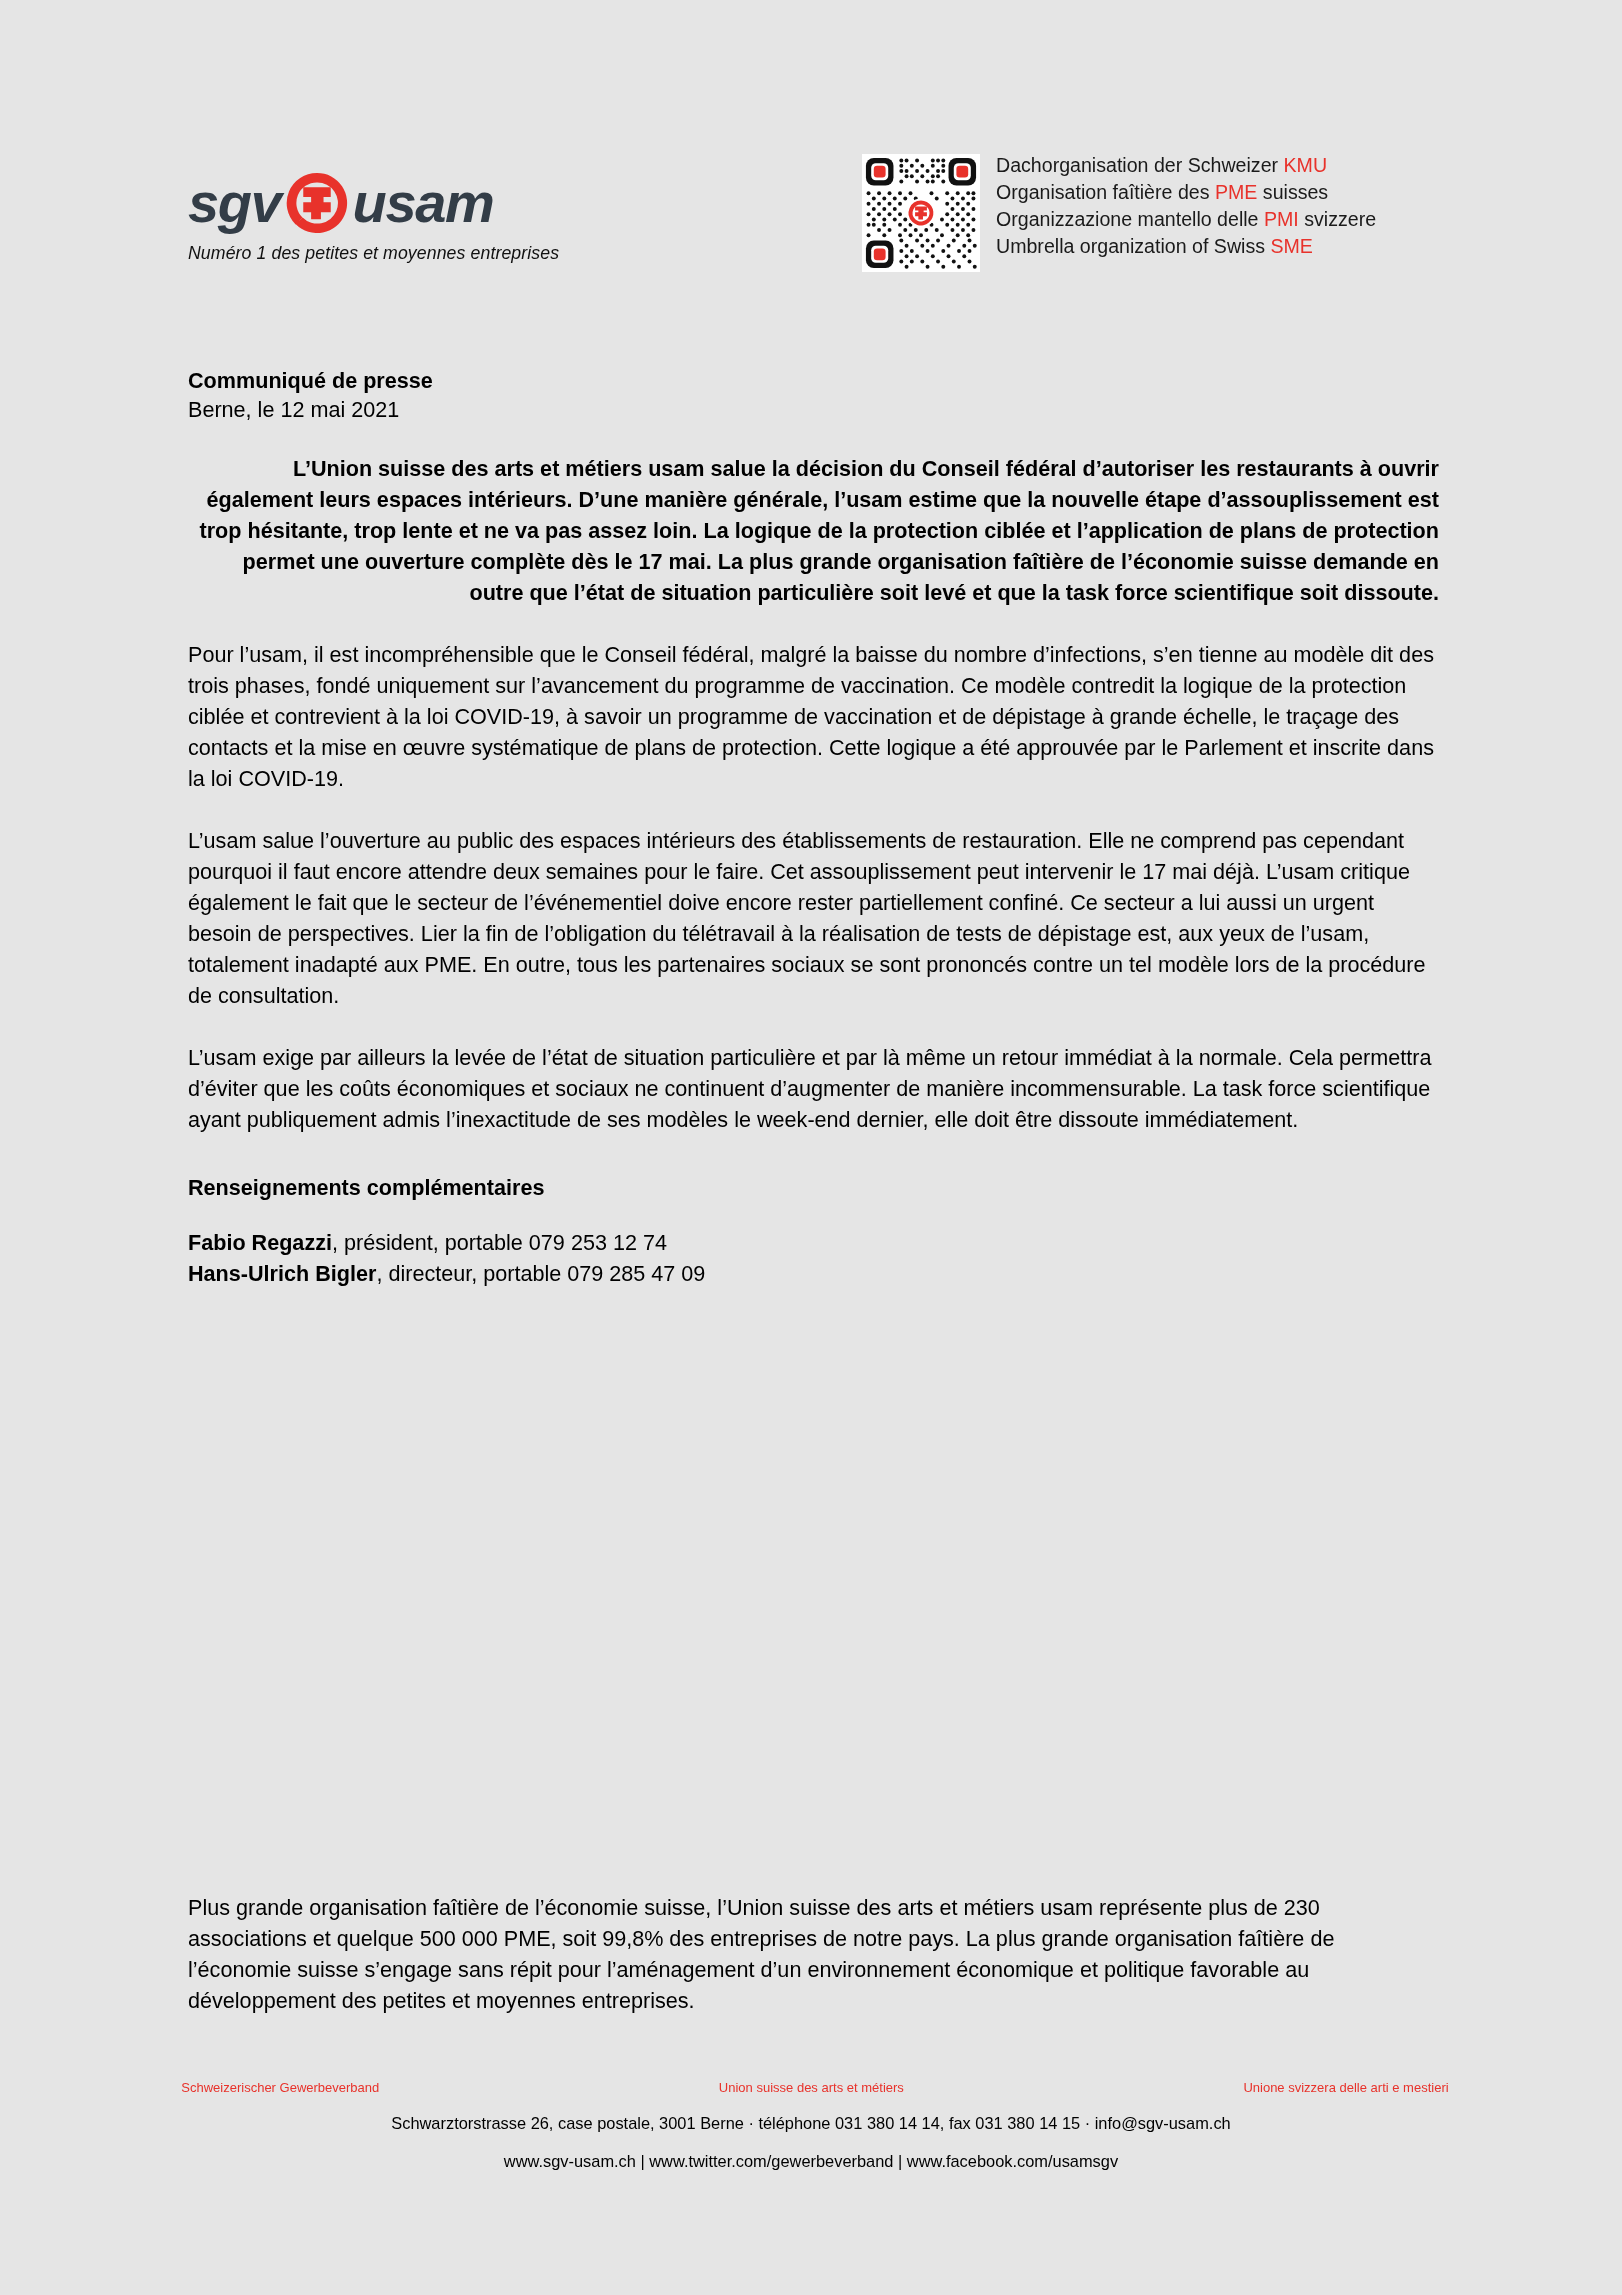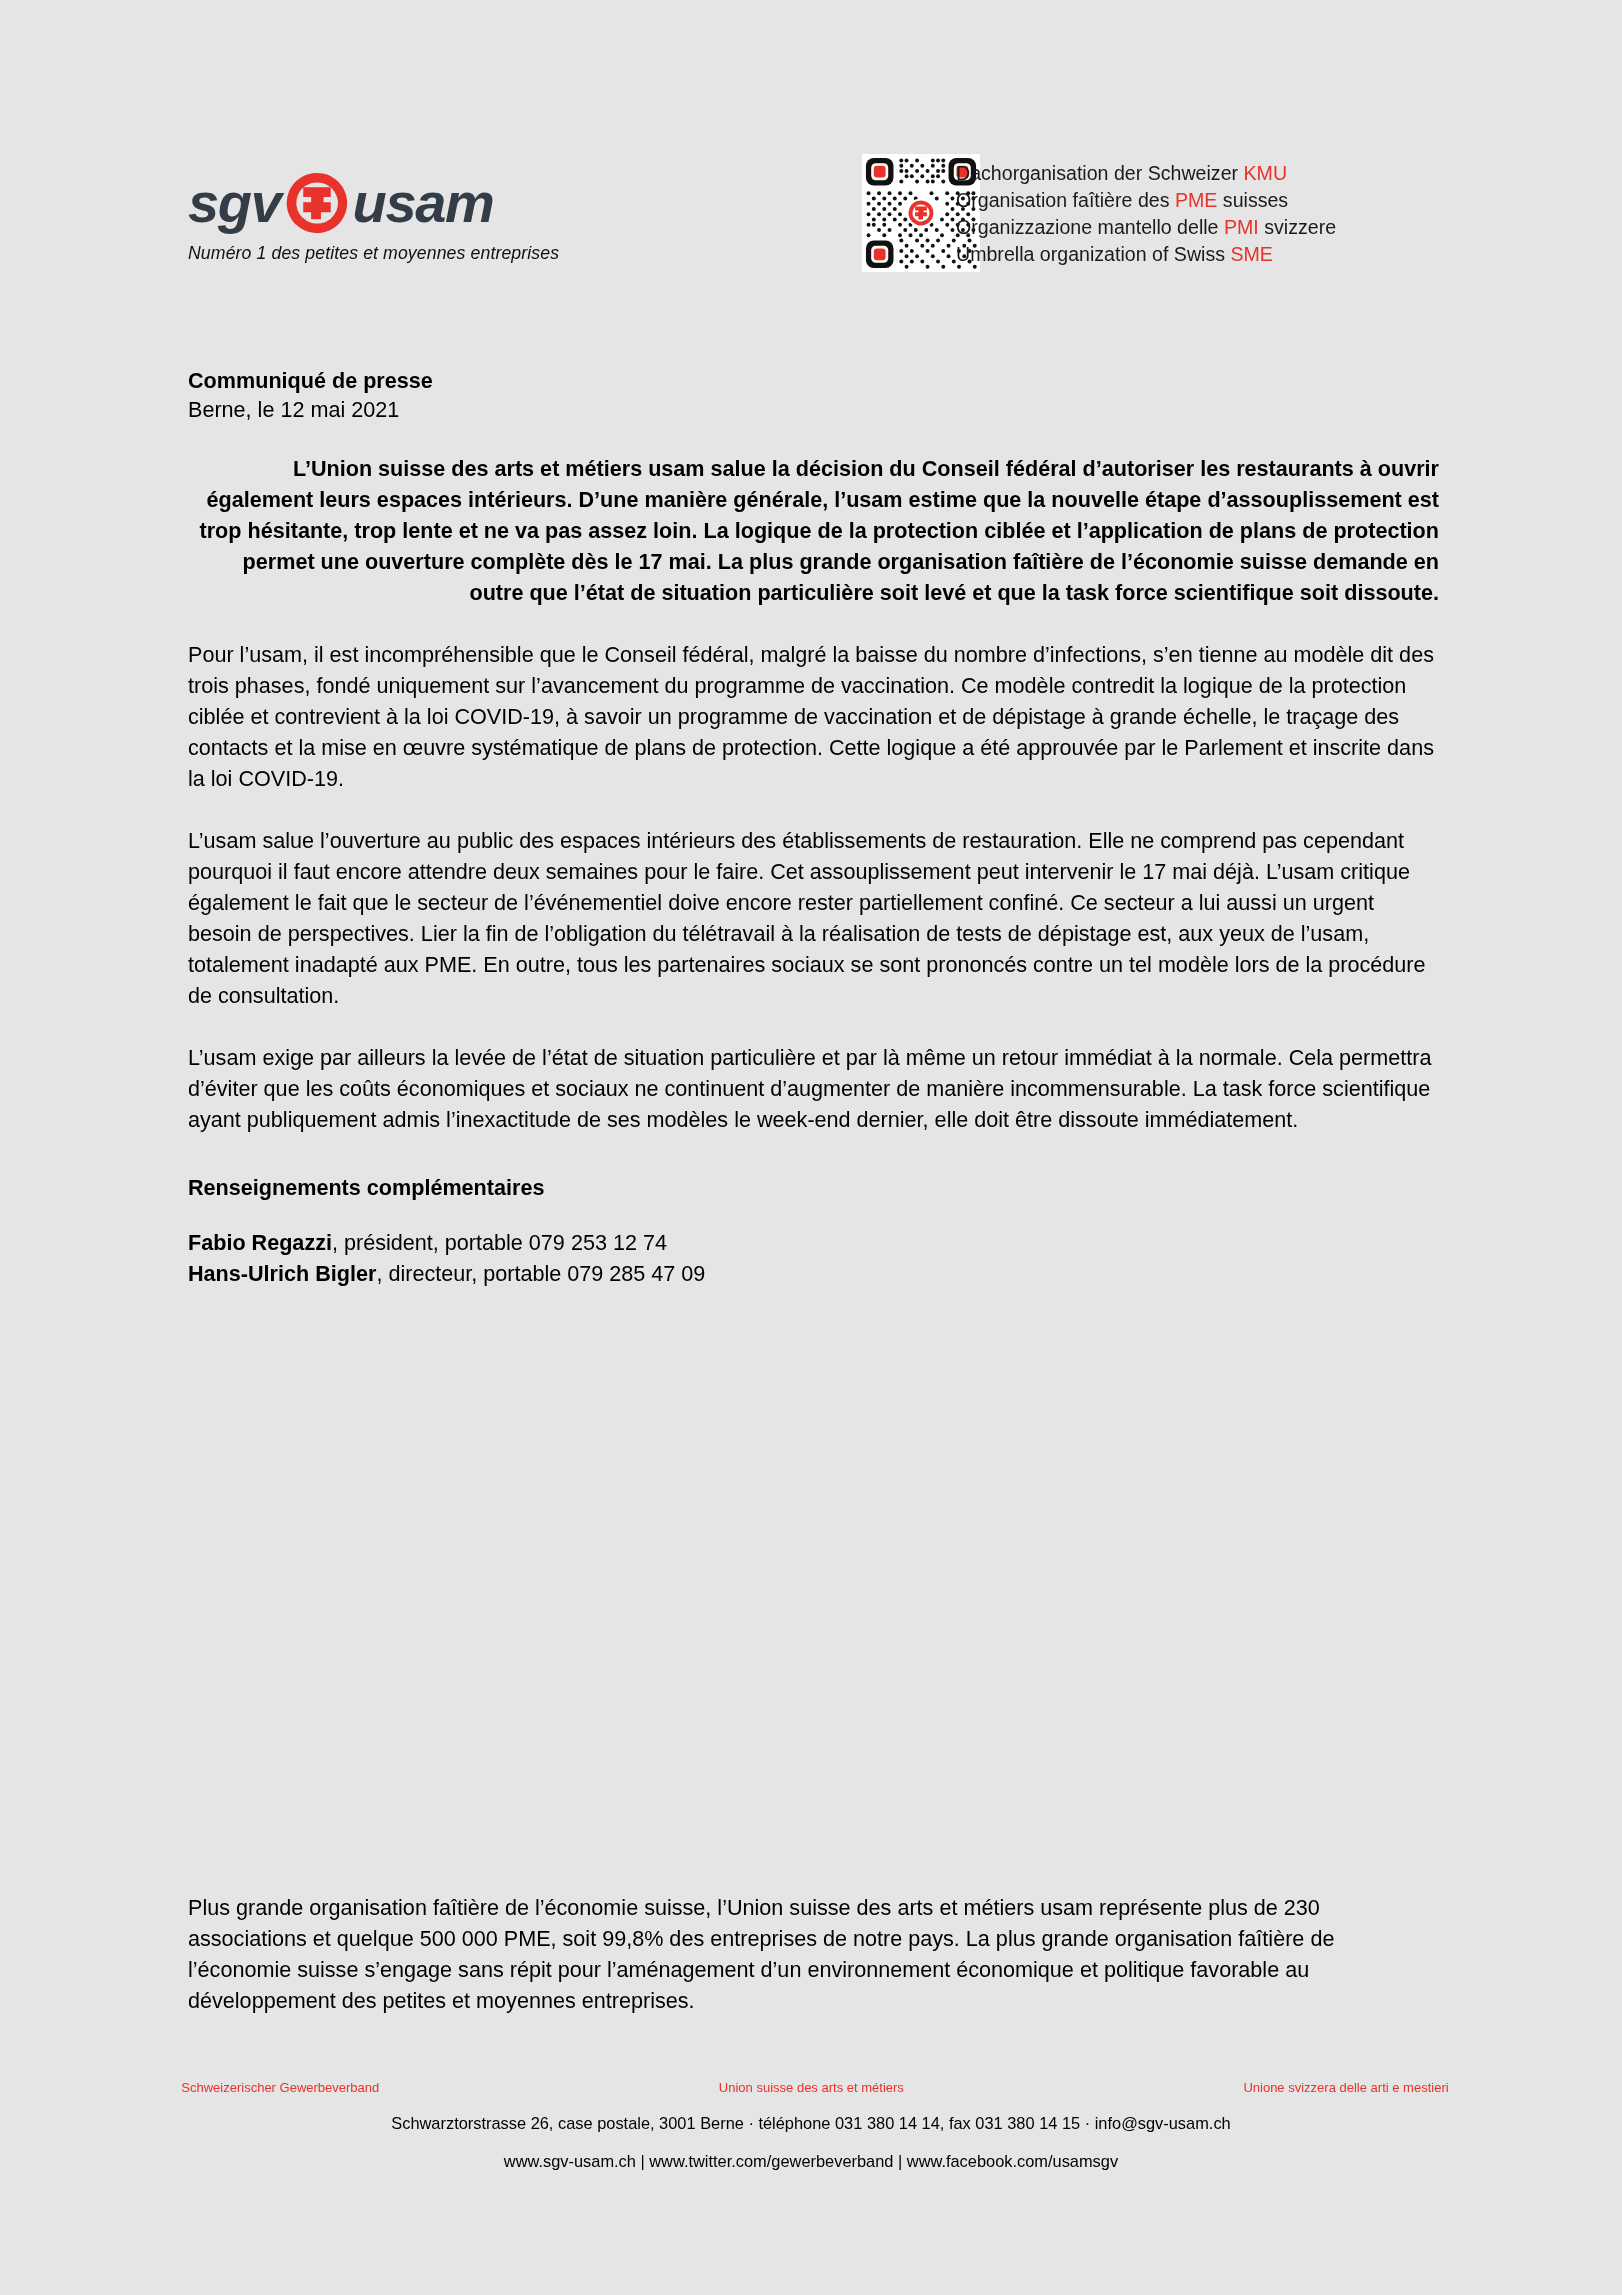--- a/index.html
+++ b/index.html
@@ -66,24 +66,23 @@
 
   .qr-block {
     position: absolute;
     left: 862px;
     top: 19.6px;
     width: 118px;
     height: 118px;
   }
   .langs {
     position: absolute;
-    left: 956px;
+    left: 996px;
     top: 18.3px;
     width: 589px;
-    margin-top: 8px;
   }
   .lang-line {
     font-size: 19.6px;
     line-height: 27px;
     color: #1a1a1a;
     white-space: nowrap;
   }
   .lang-line .hl { color: #e8322b; }
 
   

